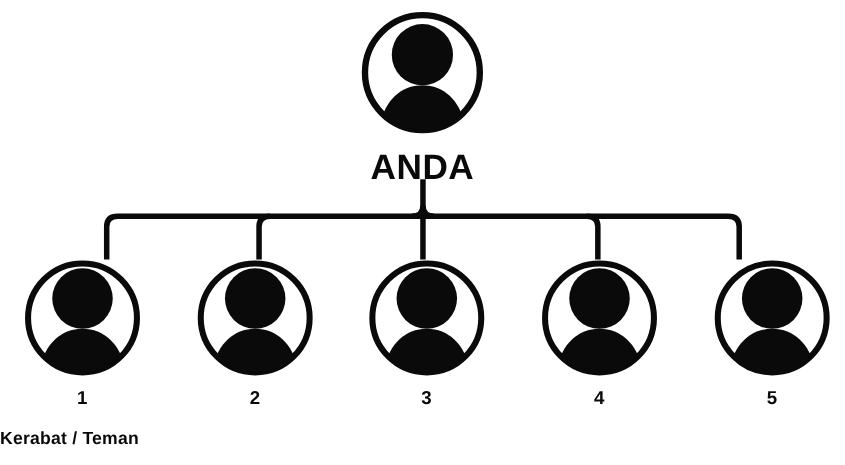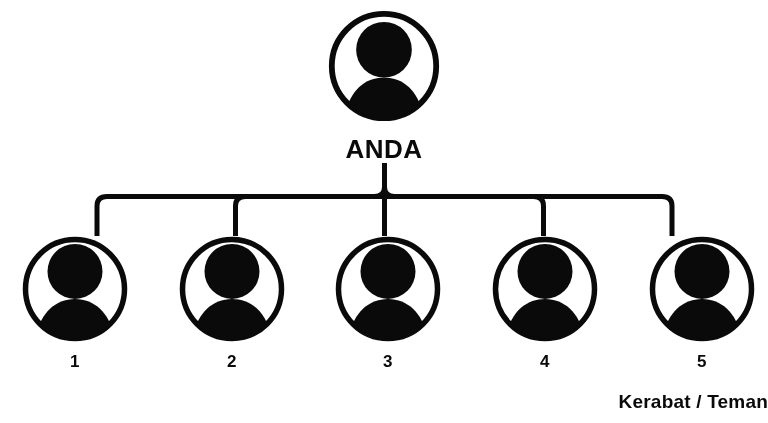--- a/index.html
+++ b/index.html
@@ -46,21 +46,21 @@
     white-space: nowrap;
   }
 
   
   #root-node {
     left: 324px;
     top: 8px;
     width: 120px;
   }
   #root-node .node-label {
-    font-size: 26px;
+    font-size: 32px;
     margin-top: 12px;
   }
 
   
   .child-node {
     top: 234px;
     width: 112px;
   }
   .child-node .node-label {
     font-size: 17px;
@@ -71,22 +71,22 @@
   #child-2 { left: 332px; }
   #child-3 { left: 489px; }
   #child-4 { left: 646px; }
 
   
   #caption {
     position: absolute;
     left: 0;
     top: 391px;
     width: 768px;
-    text-align: right;
-    font-size: 19px;
+    text-align: left;
+    font-size: 16px;
     font-weight: bold;
     color: #0a0a0a;
     letter-spacing: 0.2px;
   }
 </style>
 </head>
 <body>
 
 <div id="stage">
 

